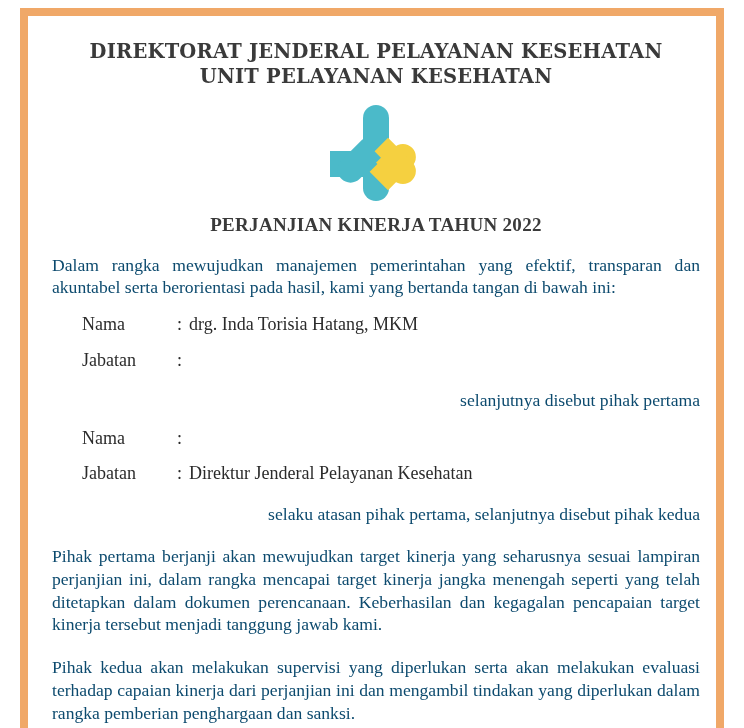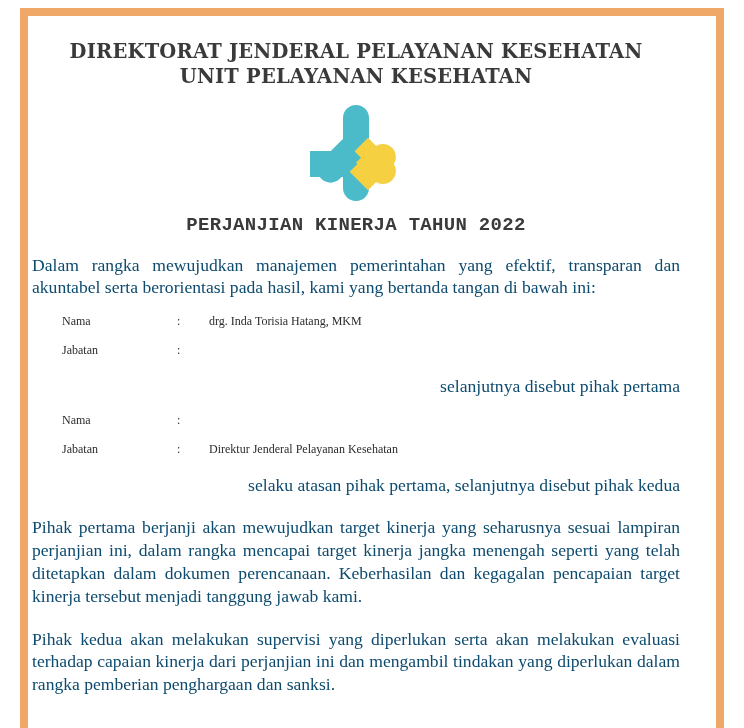--- a/index.html
+++ b/index.html
@@ -44,21 +44,21 @@
     left: 716px;
     top: 8px;
     width: 8px;
     height: 720px;
     background: #f0a868;
   }
 
   
   .content {
     position: absolute;
-    left: 32px;
+    left: 52px;
     top: 0;
     width: 648px;
     height: 639px;
   }
 
   .org-header {
     text-align: center;
     padding-top: 40px;
     font-family: "DejaVu Serif", "Liberation Serif", serif;
     font-weight: bold;
@@ -77,21 +77,21 @@
     display: flex;
     justify-content: center;
   }
   .logo {
     display: block;
   }
 
   .doc-title {
     text-align: center;
     margin-top: 12px;
-    font-family: Liberation Mono, monospace;
+    font-family: Liberation Serif, serif;
     font-weight: bold;
     font-size: 19px;
     letter-spacing: 0.3px;
     color: #3a3a3a;
   }
 
   
   .para {
     margin-top: 18px;
     font-size: 17.6px;
@@ -106,25 +106,24 @@
   .para.plain {
     text-align: right;
   }
 
   
   .kv-group {
     margin-top: 16px;
   }
   .kv-row {
     display: flex;
-    font-size: 12px;
+    font-size: 18px;
     line-height: 1.2;
     margin-top: 14px;
     padding-left: 30px;
-    gap: 20px;
   }
   .kv-row:first-child {
     margin-top: 0;
   }
   .kv-label {
     width: 95px;
     flex: 0 0 95px;
     white-space: nowrap;
   }
   .kv-sep {

